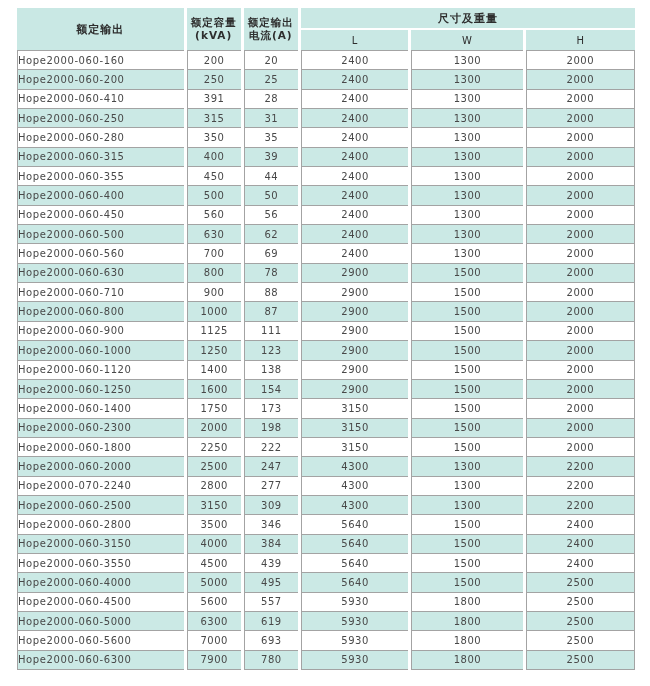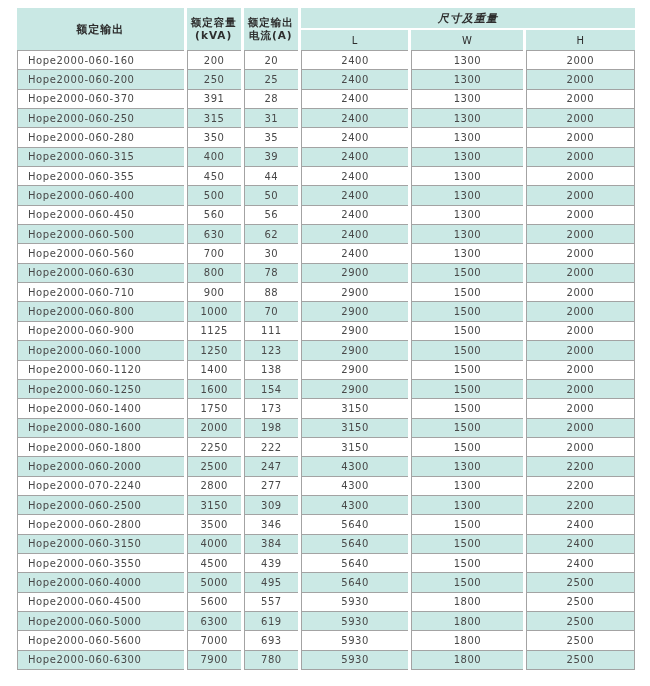--- a/index.html
+++ b/index.html
@@ -32,41 +32,40 @@
     vertical-align:middle;
     padding:0;
     letter-spacing:1px;
   }
   th.c-model{width:163px;}
   th.c-kva{width:53px;}
   th.c-amp{width:53px;}
   th.c-l{width:105px;}
   th.c-w{width:109px;}
   th.c-h{width:107px;}
-  th.group{height:20px;border-bottom:2px solid #ffffff;font-style:italic;}
+  th.group{height:20px;border-bottom:2px solid #ffffff;}
   th.sub{height:20px;font-weight:normal;font-size:10px;letter-spacing:0;}
   .hline{line-height:1.25;font-size:10.5px;}
   
   tbody td{
     height:18.35px;
     padding:0;
     font-size:10px;
     letter-spacing:0.5px;
     text-align:center;
     vertical-align:middle;
     background:#ffffff;
     border-bottom:1px solid var(--border);
     border-left:1px solid var(--border);
   }
   tbody td:last-child{border-right:1px solid var(--border);}
   tbody tr:first-child td{border-top:1px solid var(--border);}
   tbody tr:nth-child(even) td{background:var(--stripe);}
   tbody td:first-child{
     text-align:left;
-    padding-left:10px;
     letter-spacing:0.6px;
   }
 </style>
 </head>
 <body>
 
 <div class="wrap">
   <table class="spec">
     <thead>
       <tr>
@@ -98,21 +97,21 @@
         </tr>
         <tr>
           <td>Hope2000-060-200</td>
           <td>250</td>
           <td>25</td>
           <td>2400</td>
           <td>1300</td>
           <td>2000</td>
         </tr>
         <tr>
-          <td>Hope2000-060-370</td>
+          <td>Hope2000-060-410</td>
           <td>391</td>
           <td>28</td>
           <td>2400</td>
           <td>1300</td>
           <td>2000</td>
         </tr>
         <tr>
           <td>Hope2000-060-250</td>
           <td>315</td>
           <td>31</td>
@@ -164,21 +163,21 @@
           <td>Hope2000-060-500</td>
           <td>630</td>
           <td>62</td>
           <td>2400</td>
           <td>1300</td>
           <td>2000</td>
         </tr>
         <tr>
           <td>Hope2000-060-560</td>
           <td>700</td>
-          <td>30</td>
+          <td>69</td>
           <td>2400</td>
           <td>1300</td>
           <td>2000</td>
         </tr>
         <tr>
           <td>Hope2000-060-630</td>
           <td>800</td>
           <td>78</td>
           <td>2900</td>
           <td>1500</td>
@@ -188,21 +187,21 @@
           <td>Hope2000-060-710</td>
           <td>900</td>
           <td>88</td>
           <td>2900</td>
           <td>1500</td>
           <td>2000</td>
         </tr>
         <tr>
           <td>Hope2000-060-800</td>
           <td>1000</td>
-          <td>70</td>
+          <td>87</td>
           <td>2900</td>
           <td>1500</td>
           <td>2000</td>
         </tr>
         <tr>
           <td>Hope2000-060-900</td>
           <td>1125</td>
           <td>111</td>
           <td>2900</td>
           <td>1500</td>
@@ -234,21 +233,21 @@
         </tr>
         <tr>
           <td>Hope2000-060-1400</td>
           <td>1750</td>
           <td>173</td>
           <td>3150</td>
           <td>1500</td>
           <td>2000</td>
         </tr>
         <tr>
-          <td>Hope2000-080-1600</td>
+          <td>Hope2000-060-2300</td>
           <td>2000</td>
           <td>198</td>
           <td>3150</td>
           <td>1500</td>
           <td>2000</td>
         </tr>
         <tr>
           <td>Hope2000-060-1800</td>
           <td>2250</td>
           <td>222</td>

